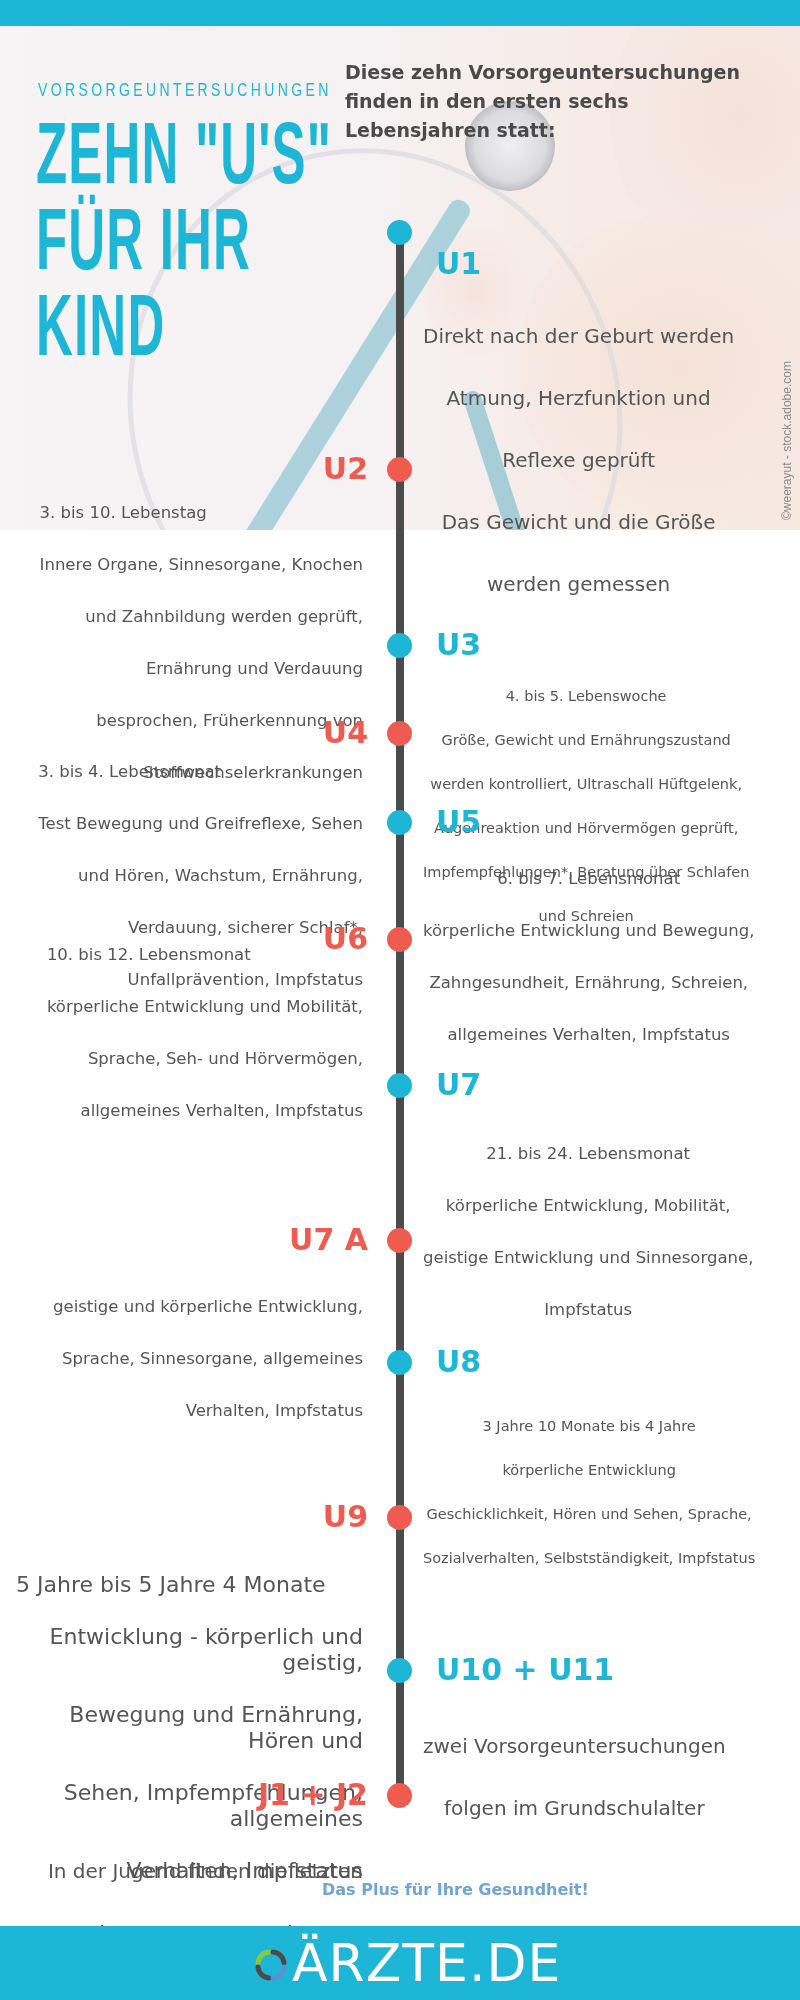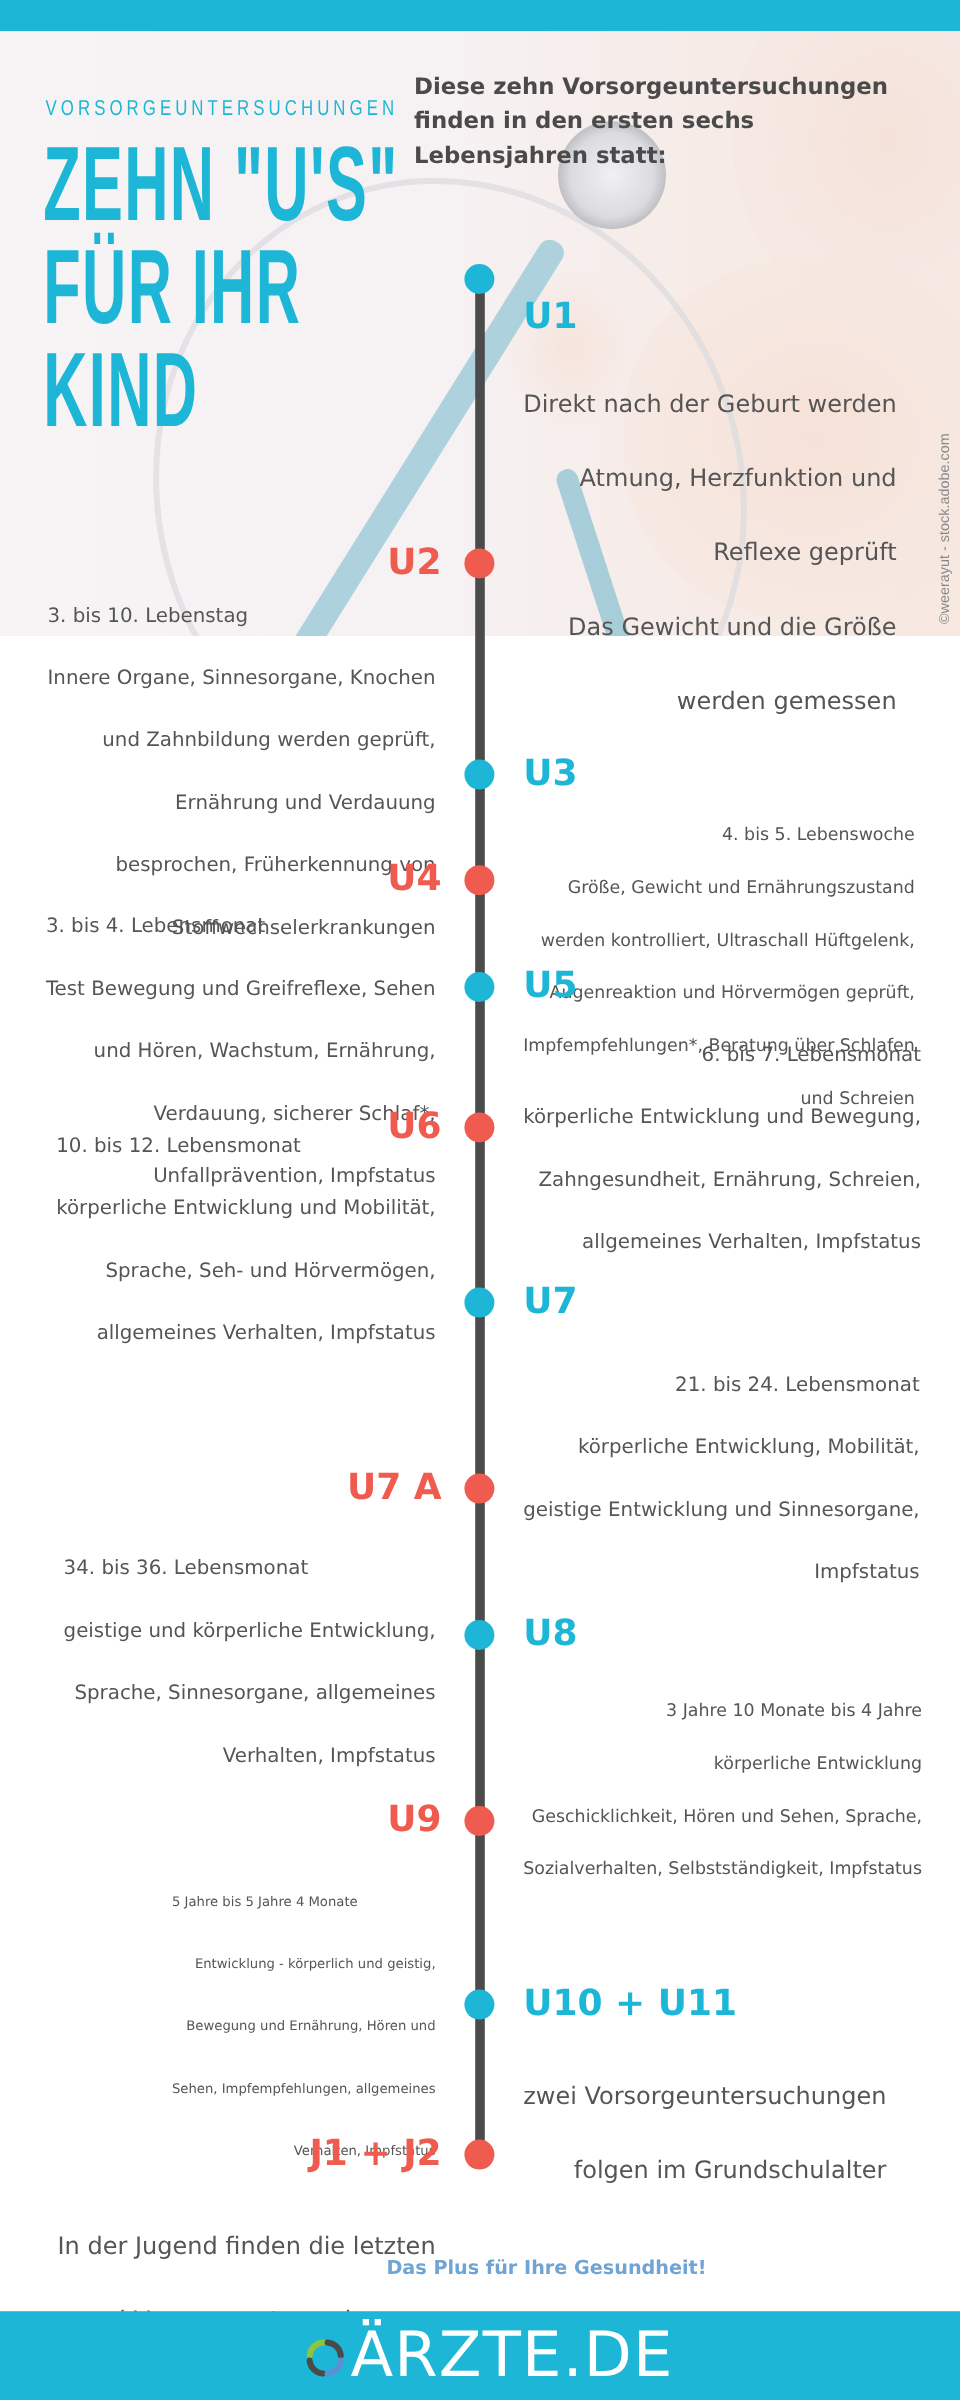--- a/index.html
+++ b/index.html
@@ -33,21 +33,21 @@
   .credit { position: absolute; left: 780px; top: 520px; transform: rotate(-90deg); transform-origin: left top;
             font-family: "Liberation Sans", sans-serif; font-size: 12px; color: #8a8a8a; white-space: nowrap; }
   .axis { position: absolute; left: 396px; top: 232px; width: 8px; height: 1565px; background: #4b4b4b; }
   .dot { position: absolute; width: 25px; height: 25px; border-radius: 50%; left: 387px; }
   .dot.blue { background: #1eb6d6; }
   .dot.red { background: #f05b50; }
   .label { position: absolute; font-family: "DejaVu Sans", sans-serif; font-weight: bold; font-size: 30px; line-height: 34px; text-align: center; }
   .label.blue { color: #1eb6d6; left: 436px; }
   .label.red { color: #f05b50; right: 432px; text-align: right; }
   .desc { position: absolute; font-family: "DejaVu Sans", sans-serif; color: #555555; white-space: pre-line; }
-  .desc.right { left: 436px; text-align: right; }
+  .desc.right { left: 423px; text-align: center; }
   .desc.left { right: 437px; text-align: right; }
   .footer { position: absolute; left: 0; top: 1926px; width: 800px; height: 74px; background: #1eb6d6; }
   .logo-mark { position: absolute; left: 254px; top: 1948px; width: 34px; height: 34px; }
   .logo-text { position: absolute; left: 292px; top: 1940px; font-family: "DejaVu Sans", sans-serif; font-size: 52px;
                line-height: 46px; color: #ffffff; letter-spacing: 1px; }
   .logo-tag { position: absolute; left: 322px; top: 1880px; font-family: "DejaVu Sans", sans-serif; font-size: 16px;
               color: #3f86c6; opacity: 0.75; font-weight: bold; }
 </style>
 </head>
 <body>
@@ -141,38 +141,37 @@
 <div class="desc right" style="top:1115px; font-size:16.5px; line-height:26px;">
   <div>21. bis 24. Lebensmonat</div>
   <div>körperliche Entwicklung, Mobilität,</div>
   <div>geistige Entwicklung und Sinnesorgane,</div>
   <div>Impfstatus</div>
 </div>
 
 <div class="dot red" style="top:1228px"></div>
 <div class="label red" style="top:1223px">U7 A</div>
 <div class="desc left" style="top:1268px; font-size:16.5px; line-height:26px;">
-  <div style="text-align:left">34. bis 36. Lebensmonat</div>
   <div>geistige und körperliche Entwicklung,</div>
   <div>Sprache, Sinnesorgane, allgemeines</div>
   <div>Verhalten, Impfstatus</div>
 </div>
 
 <div class="dot blue" style="top:1350px"></div>
 <div class="label blue" style="top:1345px">U8</div>
 <div class="desc right" style="top:1393px; font-size:14.5px; line-height:22px;">
   <div>3 Jahre 10 Monate bis 4 Jahre</div>
   <div>körperliche Entwicklung</div>
   <div>Geschicklichkeit, Hören und Sehen, Sprache,</div>
   <div>Sozialverhalten, Selbstständigkeit, Impfstatus</div>
 </div>
 
 <div class="dot red" style="top:1505px"></div>
 <div class="label red" style="top:1500px">U9</div>
-<div class="desc left" style="top:1546px; font-size:11px; line-height:26px;">
+<div class="desc left" style="top:1546px; font-size:22px; line-height:26px;margin-left:16px;">
   <div style="text-align:left">5 Jahre bis 5 Jahre 4 Monate</div>
   <div>Entwicklung - körperlich und geistig,</div>
   <div>Bewegung und Ernährung, Hören und</div>
   <div>Sehen, Impfempfehlungen, allgemeines</div>
   <div>Verhalten, Impfstatus</div>
 </div>
 
 <div class="dot blue" style="top:1658px"></div>
 <div class="label blue" style="top:1653px">U10 + U11</div>
 <div class="desc right" style="top:1700px; font-size:20px; line-height:31px;">

